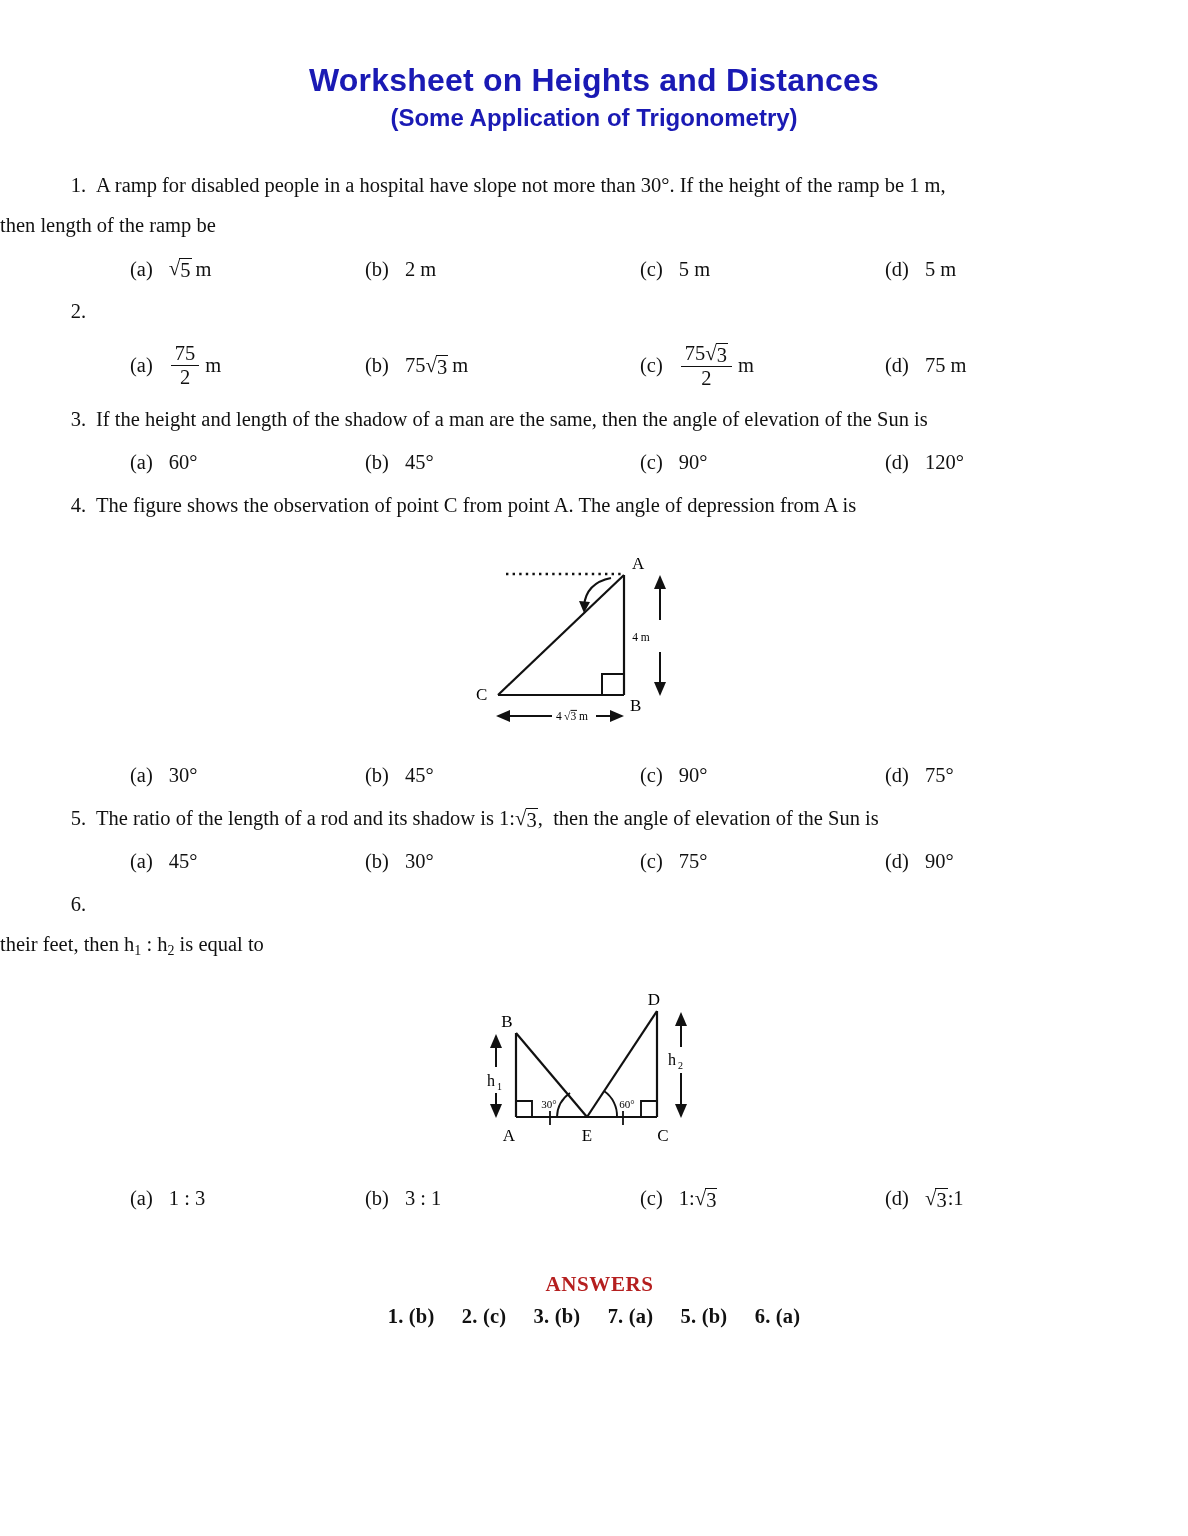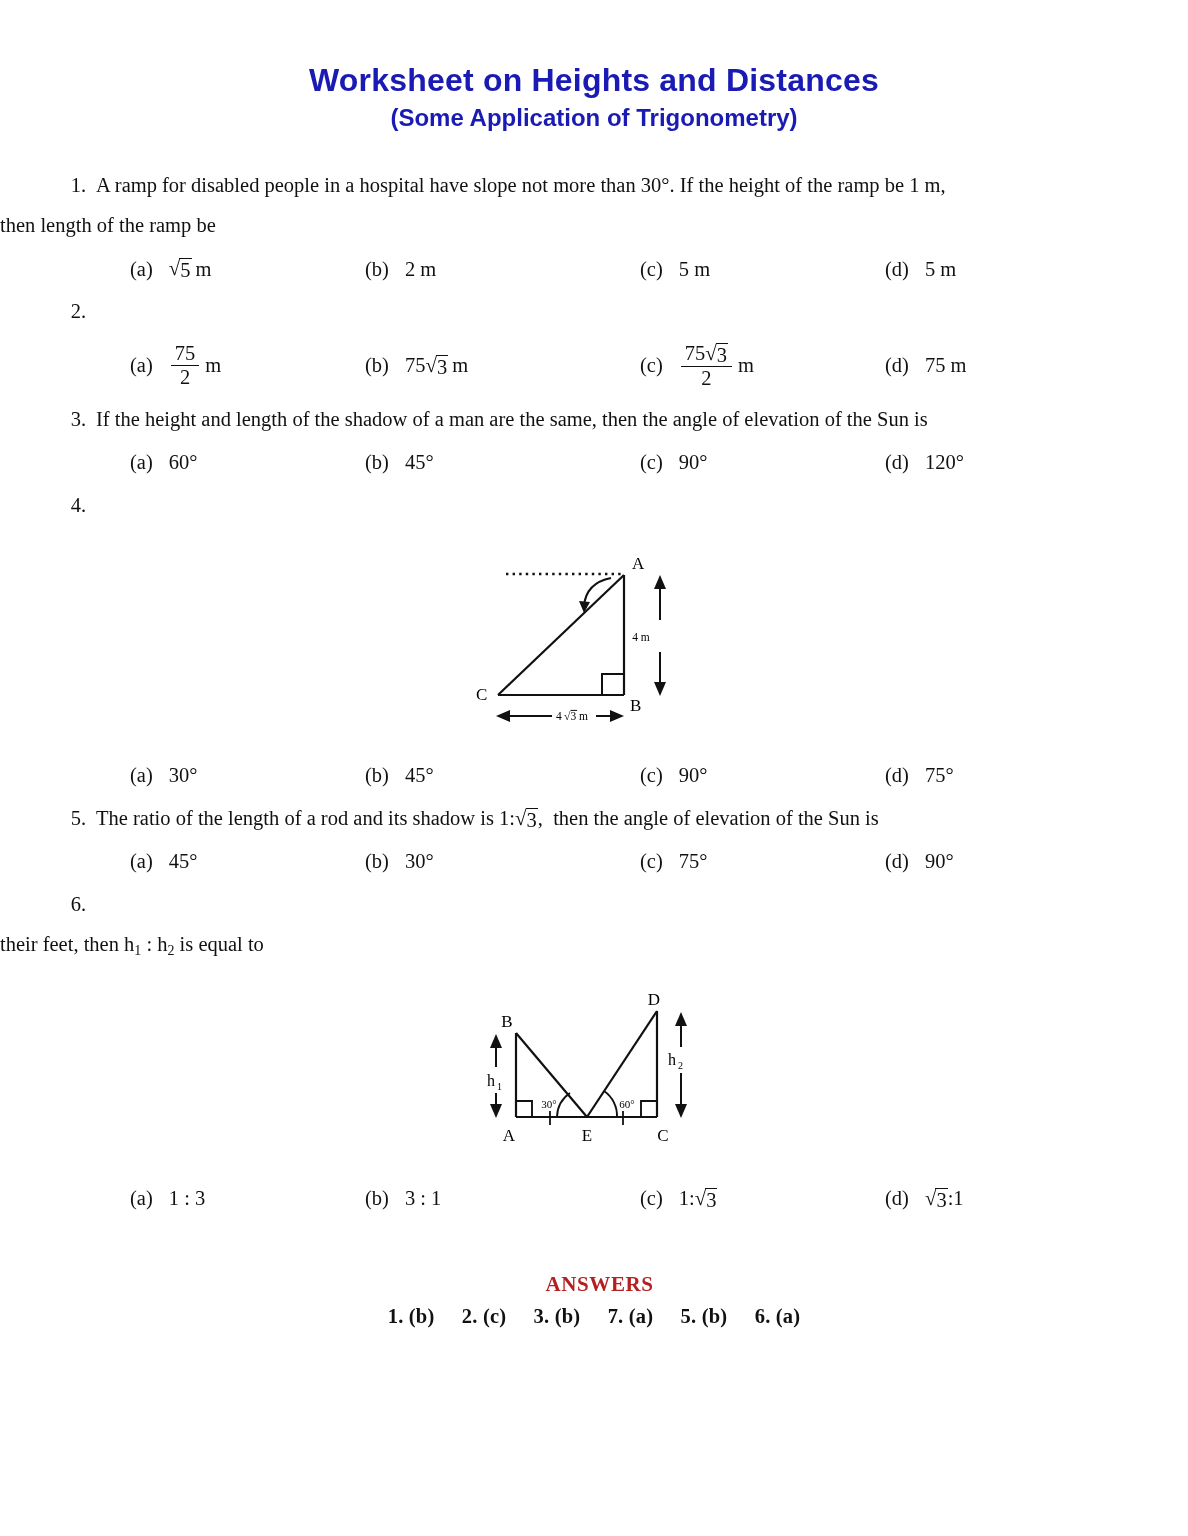--- a/index.html
+++ b/index.html
@@ -236,20 +236,21 @@
         <div class="opt opt-d">
           <span class="lab">(d)</span>
           <span class="val">120°</span>
         </div>
       </div>
     </div>
 
     <div class="qblock">
       <div class="qrow">
         <div class="qnum">4.</div>
+        <div class="qtext">The figure shows the observation of point C from point A. The angle of depression from A is</div>
       </div>
 
       <div class="figure" style="margin-top:22px;">
         <div class="fig-inner">
           <svg width="260" height="185" viewBox="0 0 260 185">
 
             <line x1="42" y1="26" x2="158" y2="26" stroke="#111" stroke-width="2.6" stroke-dasharray="2.4 4.2" stroke-linecap="butt"></line>
 
             <line x1="160" y1="27" x2="34" y2="147" stroke="#111" stroke-width="2.2"></line>
 

